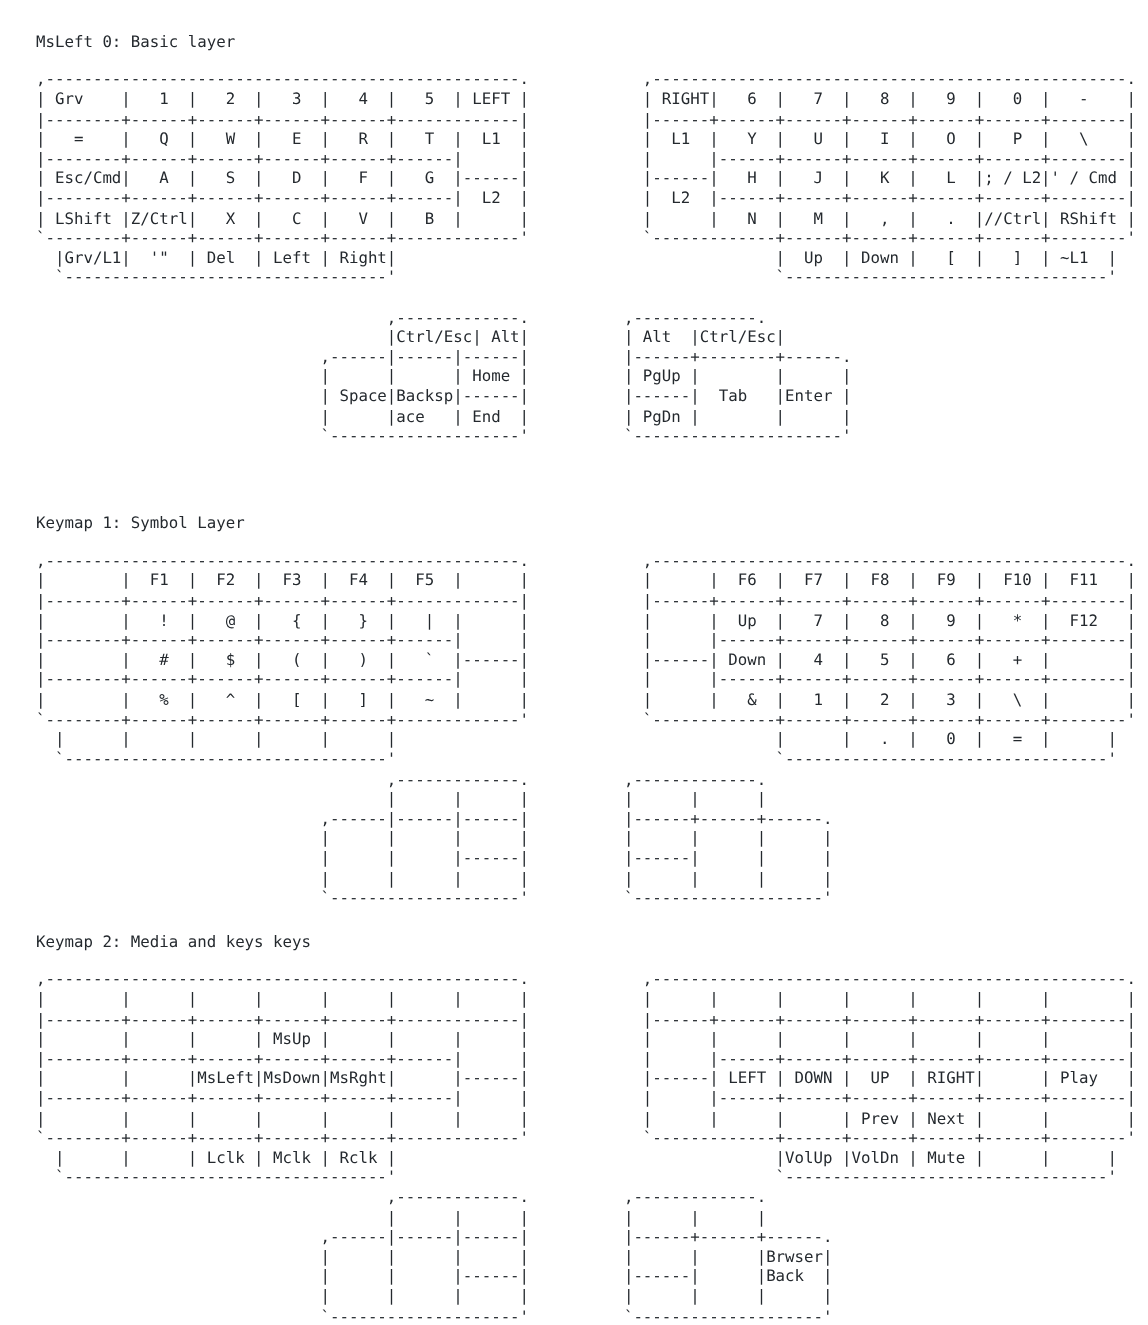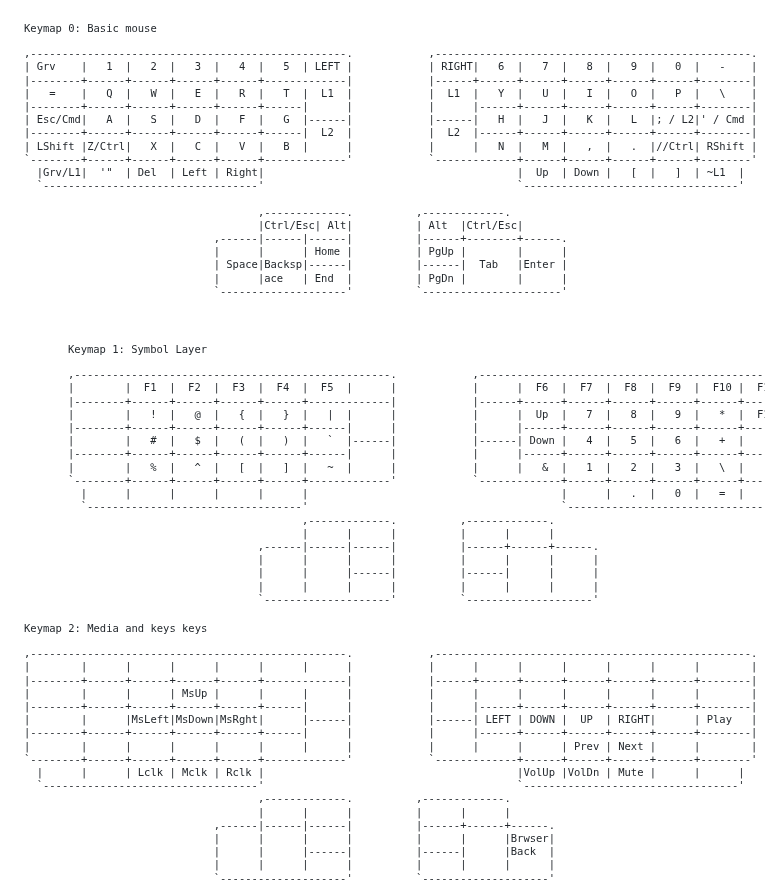--- a/index.html
+++ b/index.html
@@ -14,40 +14,40 @@
   }
   .doc {
     box-sizing: border-box;
     padding: 22px 0 0 24px;
     font-family: "DejaVu Sans Mono", "Liberation Mono", monospace;
     font-size: 10.5px;
     line-height: 13.2px;
     color: #24292e;
   }
   .keymap-section { margin: 0; }
-  .keymap-section.sec-1 { margin-top: 45px; margin-left: 44px; }
+  .keymap-section.sec-1 { margin-top: 45px; }
   .keymap-section.sec-2 { margin-top: 16px; }
   .keymap-title {
     white-space: pre;
     margin: 0 0 12px 0;
     font: inherit;
   }
   pre.keymap-art {
     margin: 0;
     font: inherit;
     white-space: pre;
   }
 </style>
 </head>
 <body>
 
 <div class="doc">
 
   <div class="keymap-section sec-0">
-    <div class="keymap-title">Keymap 0: Basic mouse</div>
+    <div class="keymap-title">MsLeft 0: Basic layer</div>
     <pre class="keymap-art">,--------------------------------------------------.            ,--------------------------------------------------.
 | Grv    |   1  |   2  |   3  |   4  |   5  | LEFT |            | RIGHT|   6  |   7  |   8  |   9  |   0  |   -    |
 |--------+------+------+------+------+-------------|            |------+------+------+------+------+------+--------|
 |   =    |   Q  |   W  |   E  |   R  |   T  |  L1  |            |  L1  |   Y  |   U  |   I  |   O  |   P  |   \    |
 |--------+------+------+------+------+------|      |            |      |------+------+------+------+------+--------|
 | Esc/Cmd|   A  |   S  |   D  |   F  |   G  |------|            |------|   H  |   J  |   K  |   L  |; / L2|' / Cmd |
 |--------+------+------+------+------+------|  L2  |            |  L2  |------+------+------+------+------+--------|
 | LShift |Z/Ctrl|   X  |   C  |   V  |   B  |      |            |      |   N  |   M  |   ,  |   .  |//Ctrl| RShift |
 `--------+------+------+------+------+-------------'            `-------------+------+------+------+------+--------'
   |Grv/L1|  '"  | Del  | Left | Right|                                        |  Up  | Down |   [  |   ]  | ~L1  |

